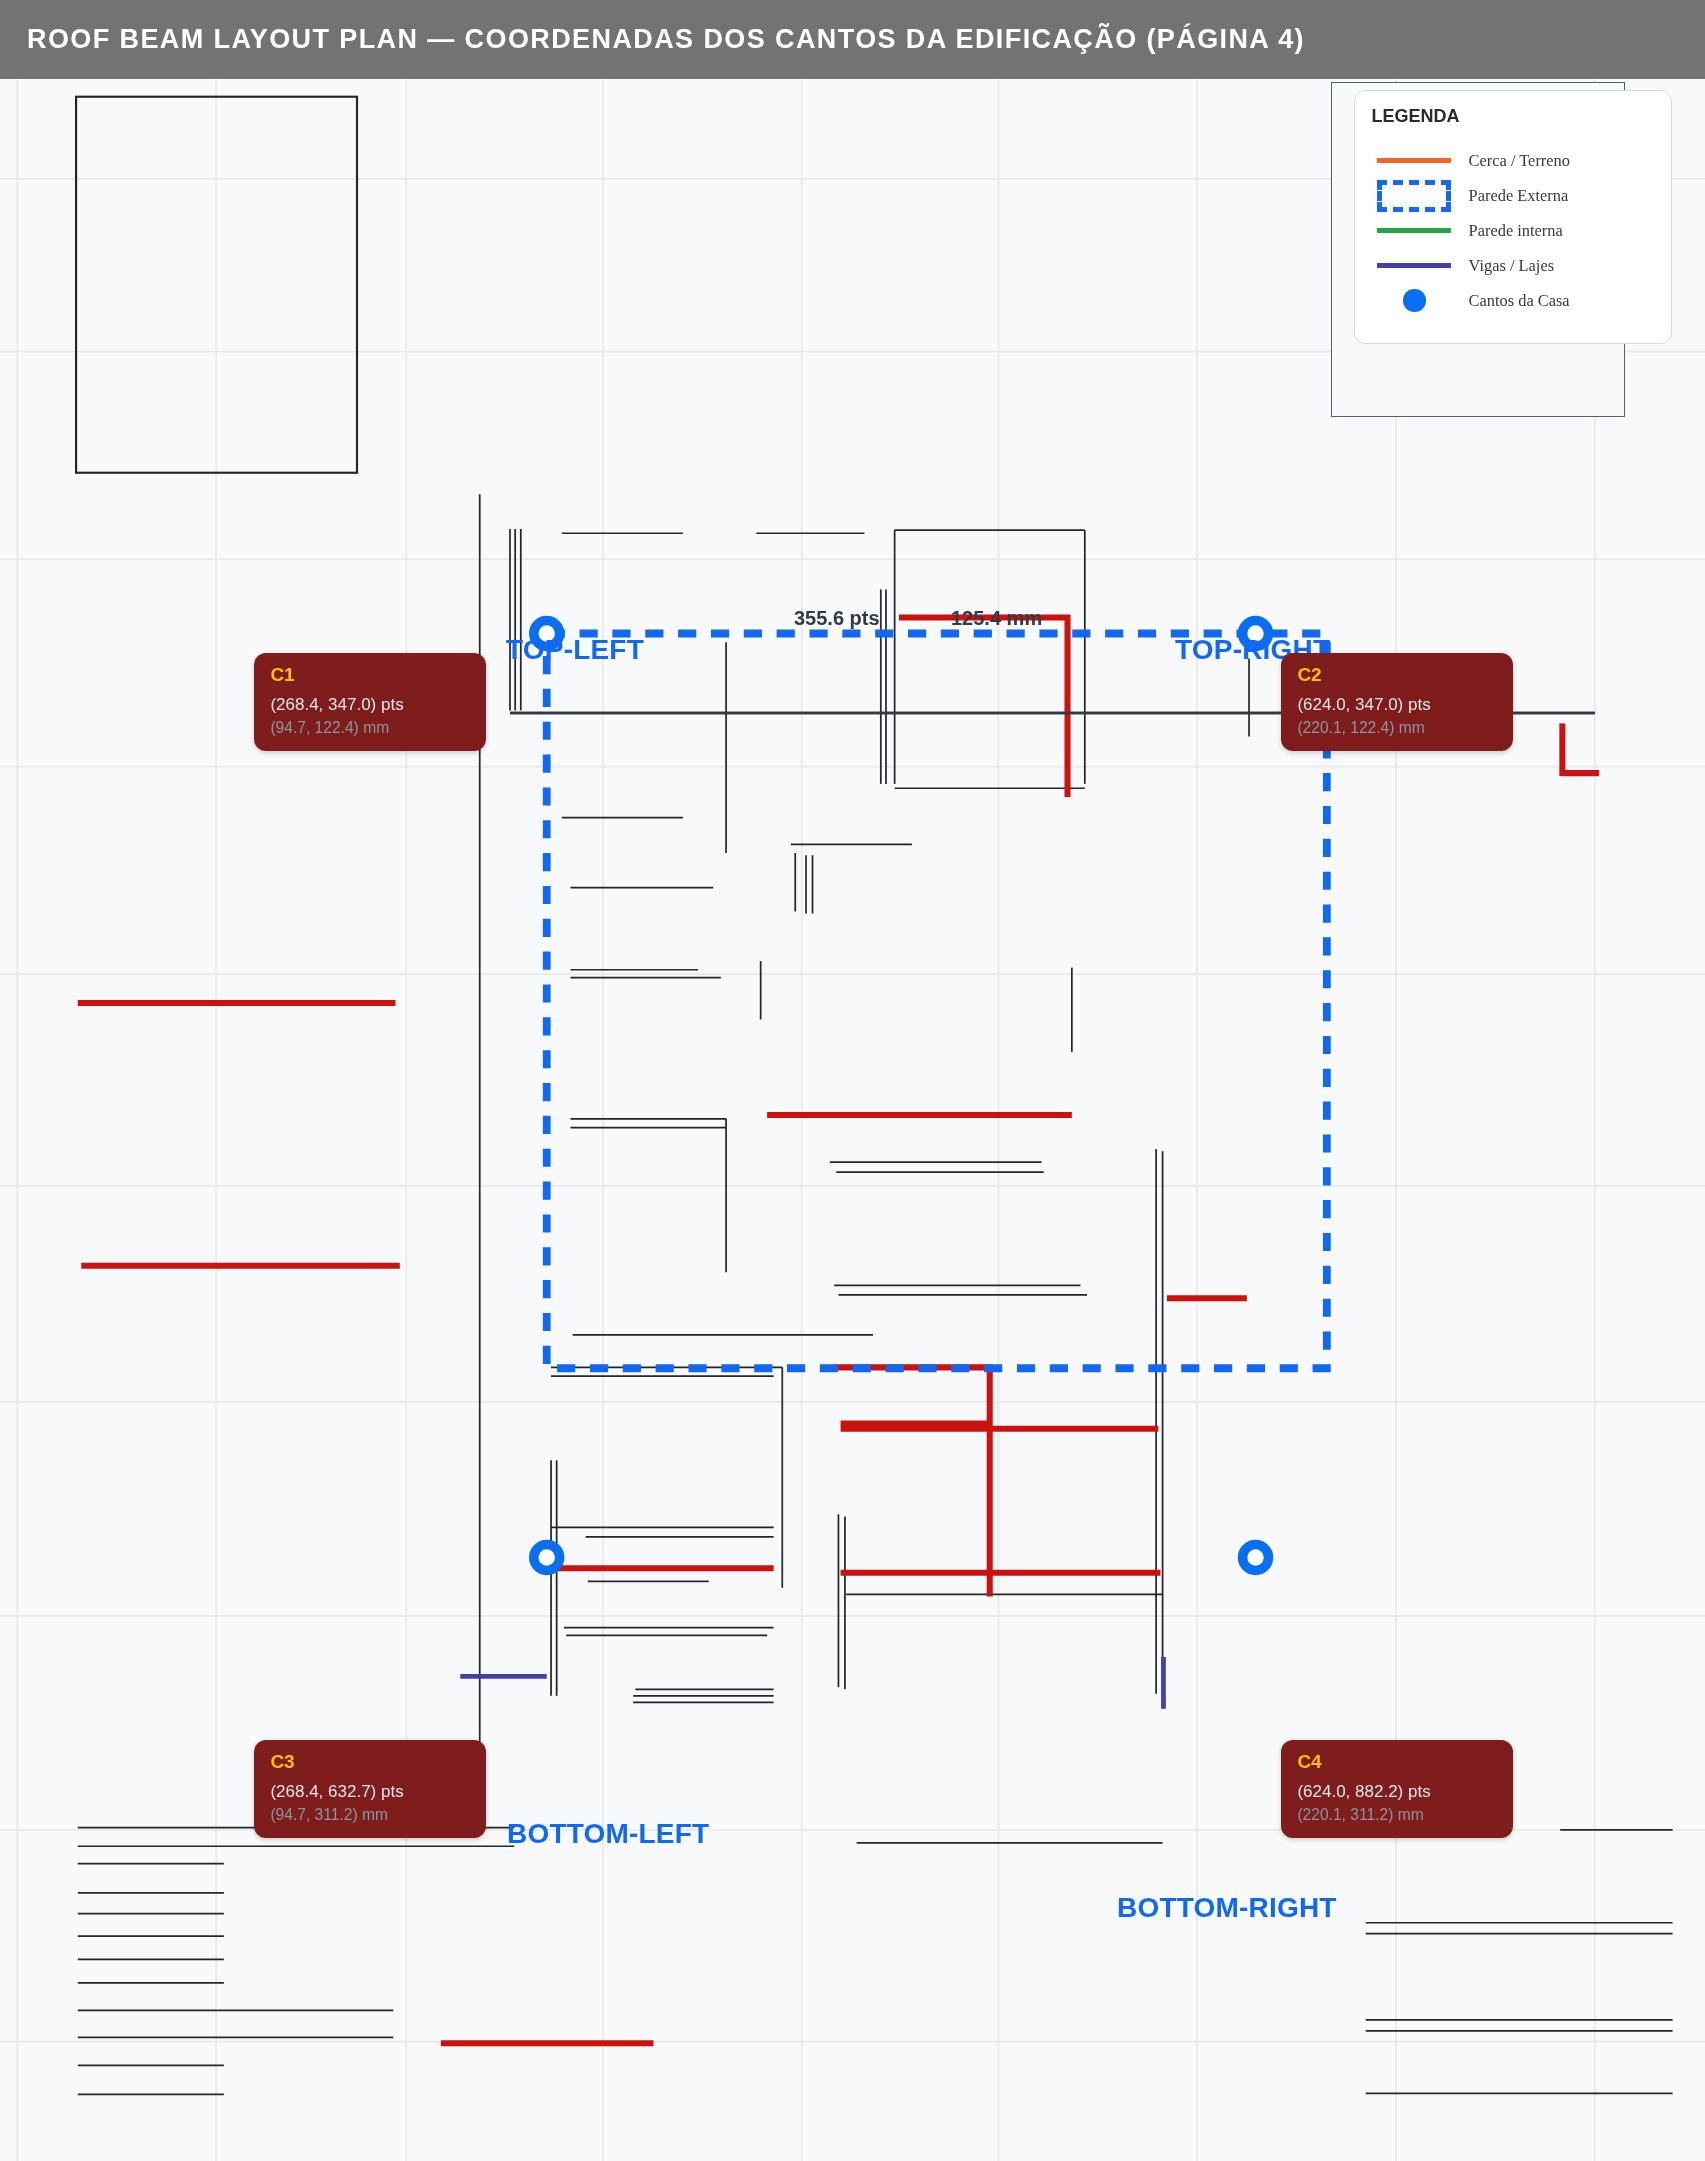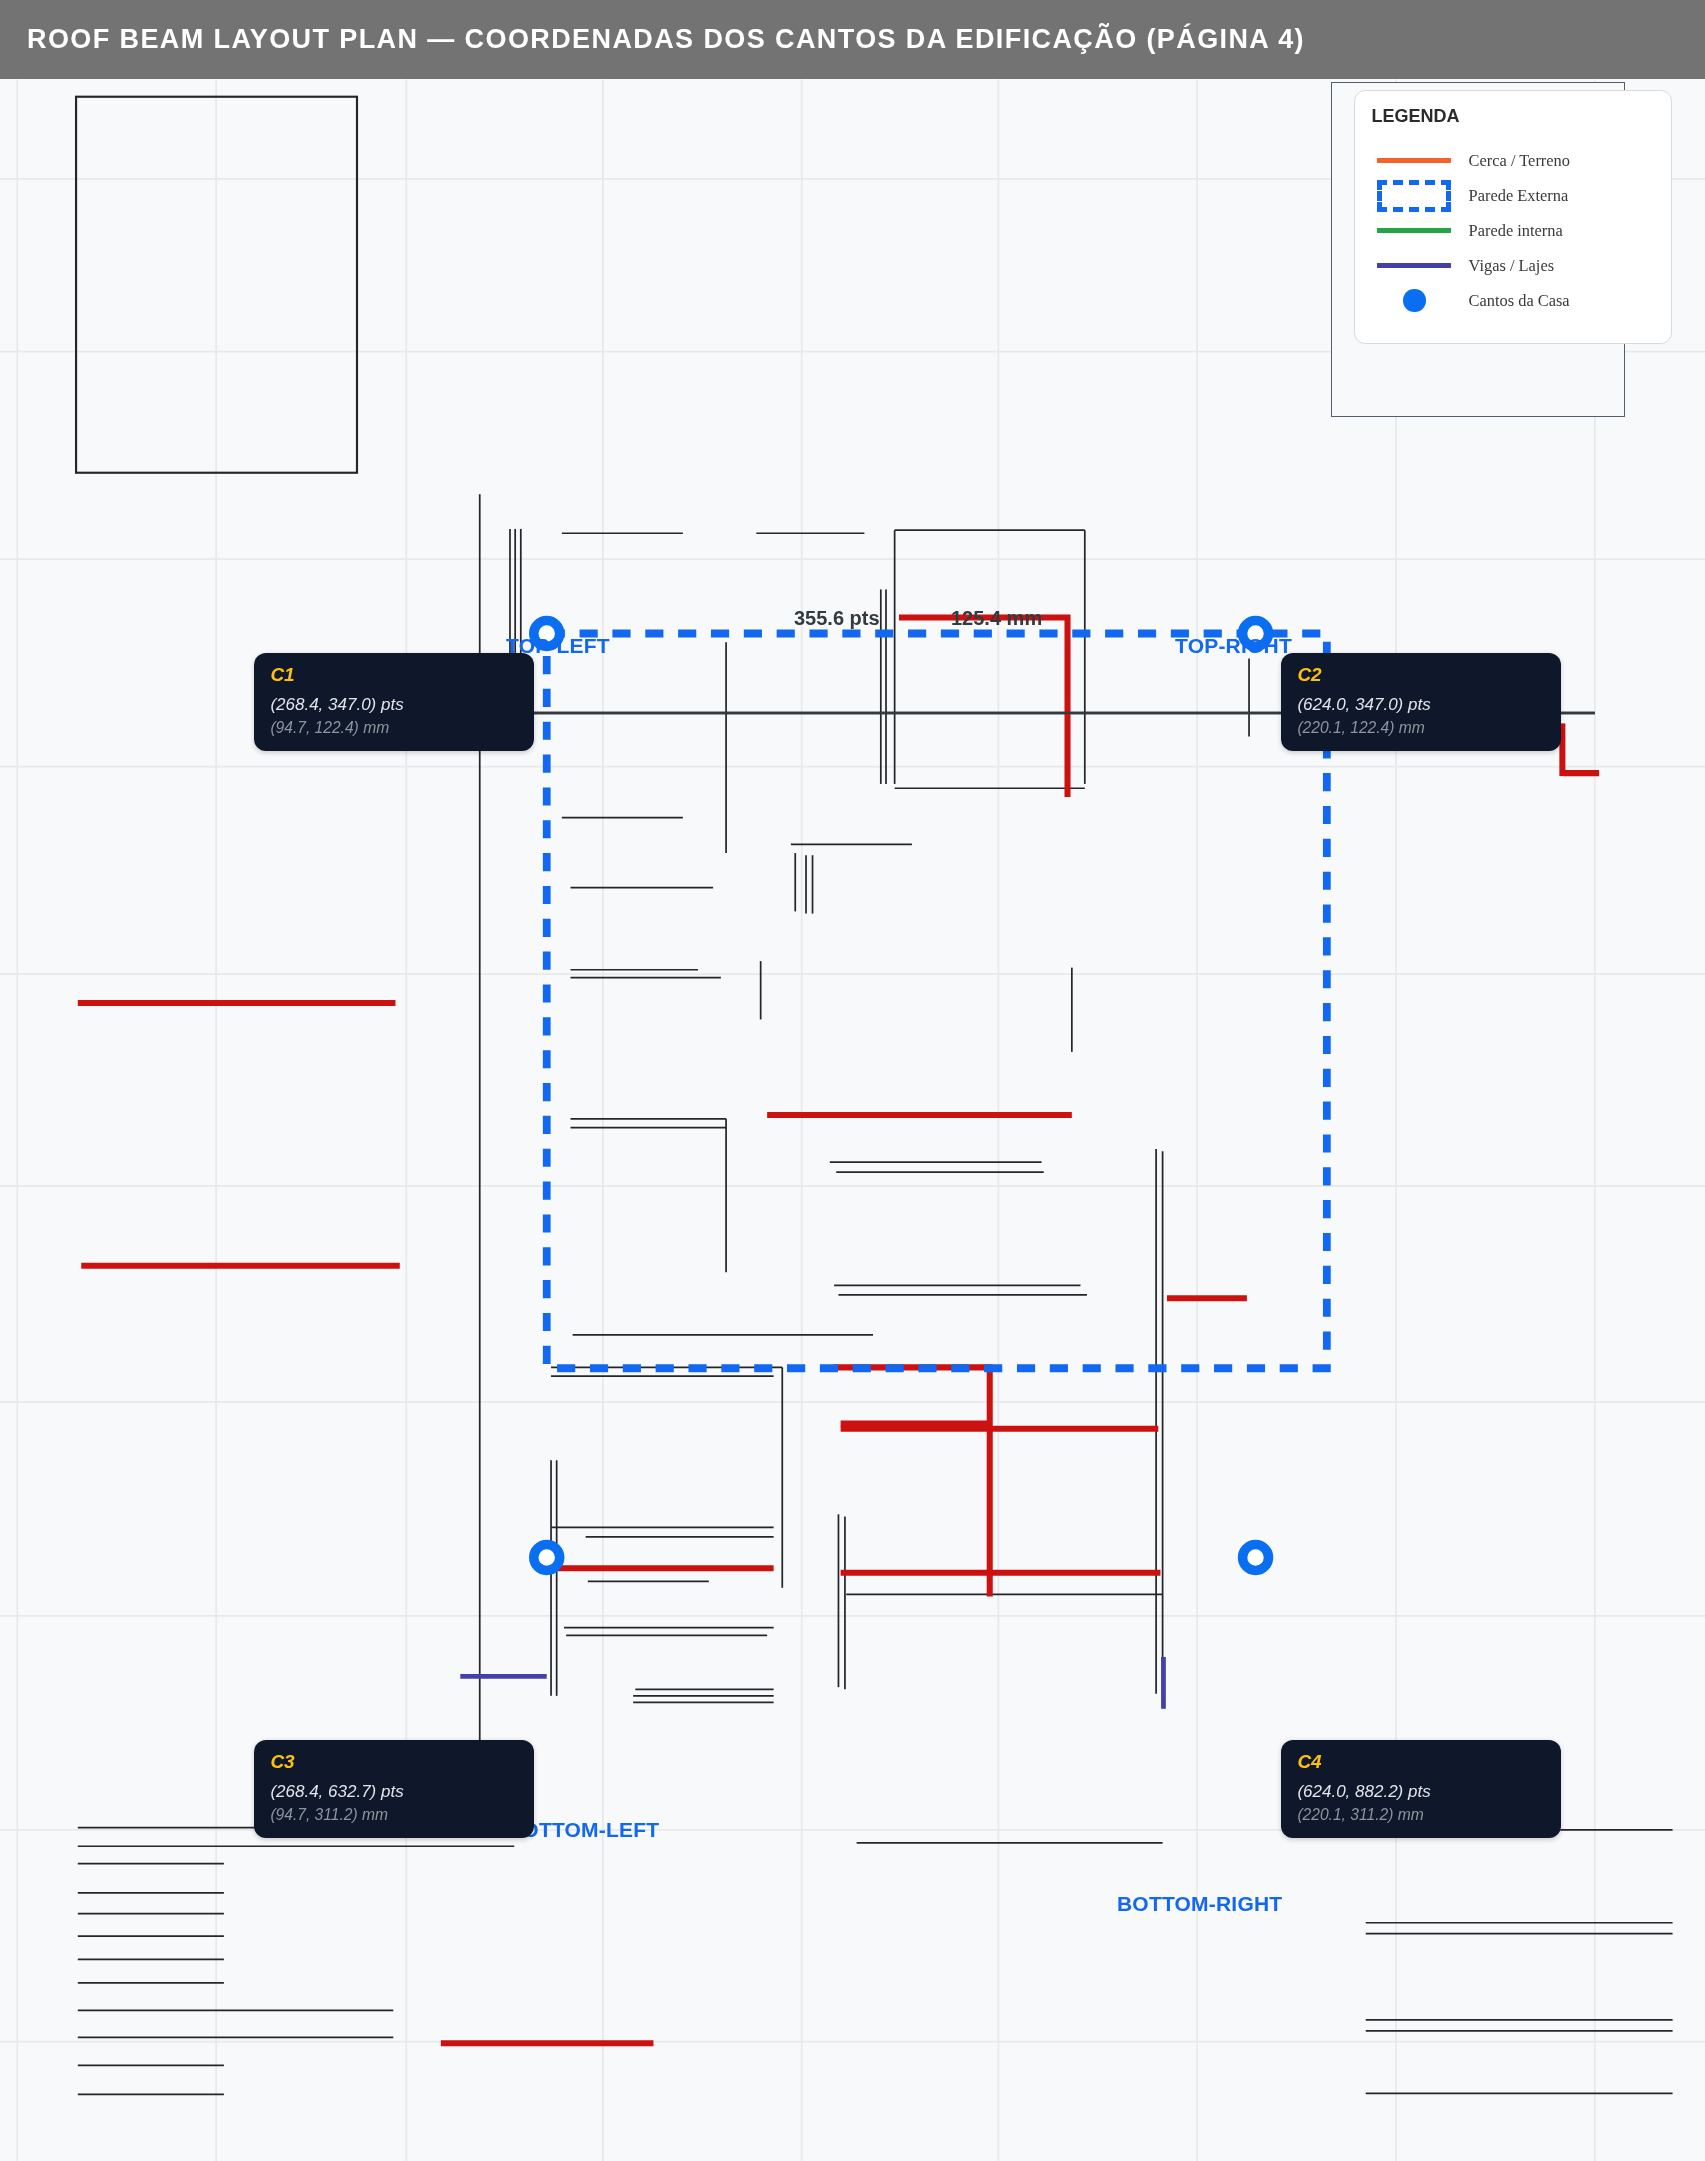--- a/index.html
+++ b/index.html
@@ -79,39 +79,38 @@
     width: 22.5px; height: 22.5px; border-radius: 50%;
     background: #0a6ef0;
   }
   .legend-label {
     font-size: 16.4px; color: #3a3a3a; padding-left: 11.2px; white-space: nowrap;
   }
 
   
   .corner-card {
     position: absolute;
-    background: #0f172a;
+    background: #7f1d1d;
     border-radius: 12px;
     padding: 12px 14.7px 13px 16.4px;
-    width: 280px;
+    width: 232px;
     box-shadow: 0 1.7px 5.2px rgba(0,0,0,0.18);
-    font-style: italic;
   }
   .cc-id {
     color: #fdc010; font-size: 19px; font-weight: bold;
     line-height: 1.05; margin-bottom: 9.5px;
   }
   .cc-pts { color: #e2e6ea; font-size: 17px; line-height: 1.35; }
   .cc-mm  { color: #8d959e; font-size: 15.6px; line-height: 1.35; }
 
   
   .corner-name {
     position: absolute;
     color: #1268f0;
-    font-size: 21px;
+    font-size: 28px;
     font-weight: bold;
     white-space: nowrap;
     letter-spacing: 0.2px;
   }
 
   
   .dim-text {
     position: absolute;
     color: #333a40;
     font-size: 20px;

